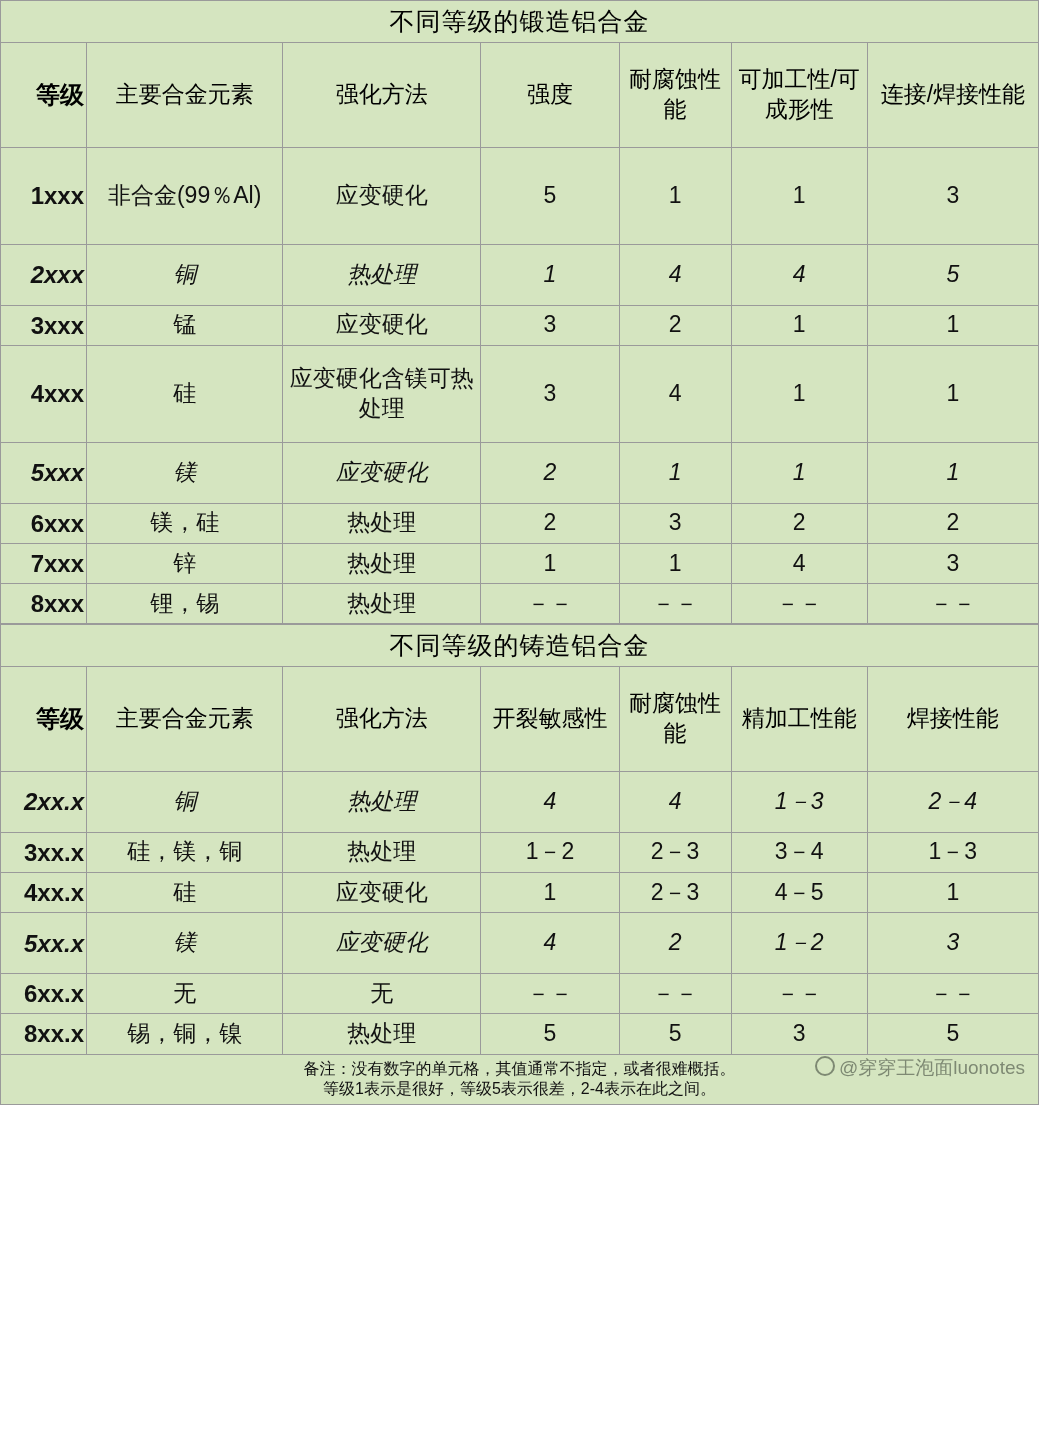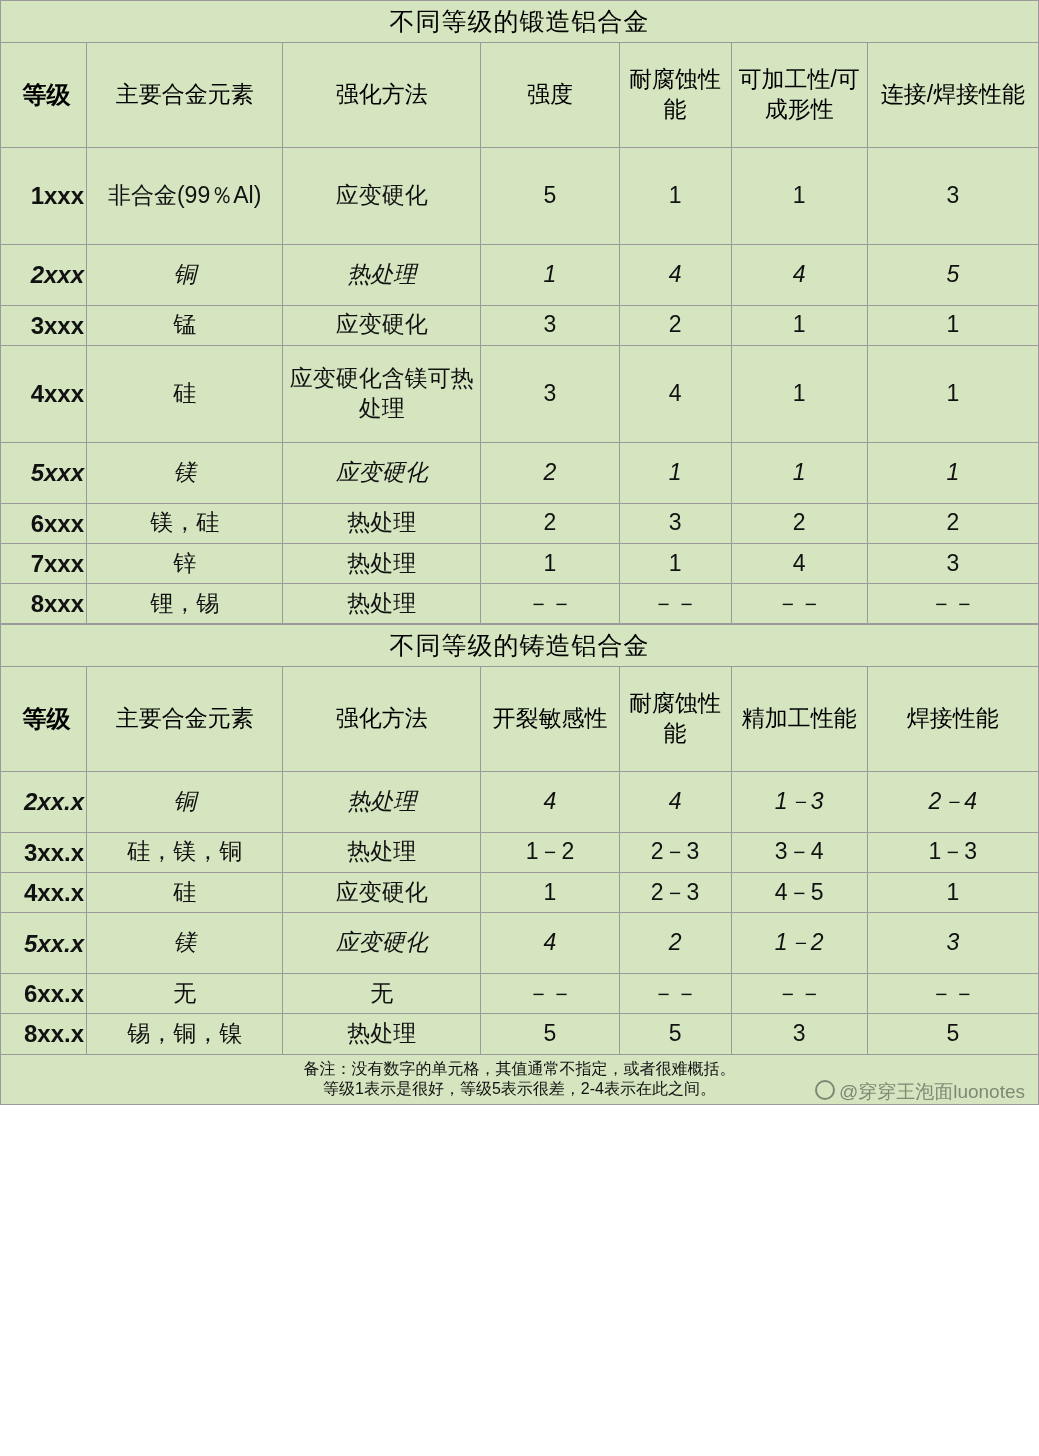--- a/index.html
+++ b/index.html
@@ -40,21 +40,21 @@
     padding: 9px 4px;
     color: #000;
   }
   .head-row td {
     font-size: 23px;
     height: 96px;
     color: #000;
   }
   .head-row td.grade-head {
     font-weight: bold;
-    text-align: center;
+    text-align: right;
     padding-left: 8px;
     font-size: 24px;
     margin-top: 12px;
   }
   .data-row td {
     font-size: 23px;
     color: #111;
   }
   .data-row td.grade {
     font-weight: bold;
@@ -68,21 +68,21 @@
     background: #d5e5c0;
     font-size: 16px;
     padding: 10px 14px 14px 14px;
     line-height: 1.45;
     text-align: center;
   }
   .note-line { display: block; }
   .watermark {
     position: absolute;
     right: 14px;
-    bottom: 0;
+    bottom: 24px;
     font-size: 19px;
     color: #6f7a66;
     opacity: 0.85;
     pointer-events: none;
     white-space: nowrap;
   }
   .wm-icon {
     display: inline-block;
     width: 16px;
     height: 16px;

